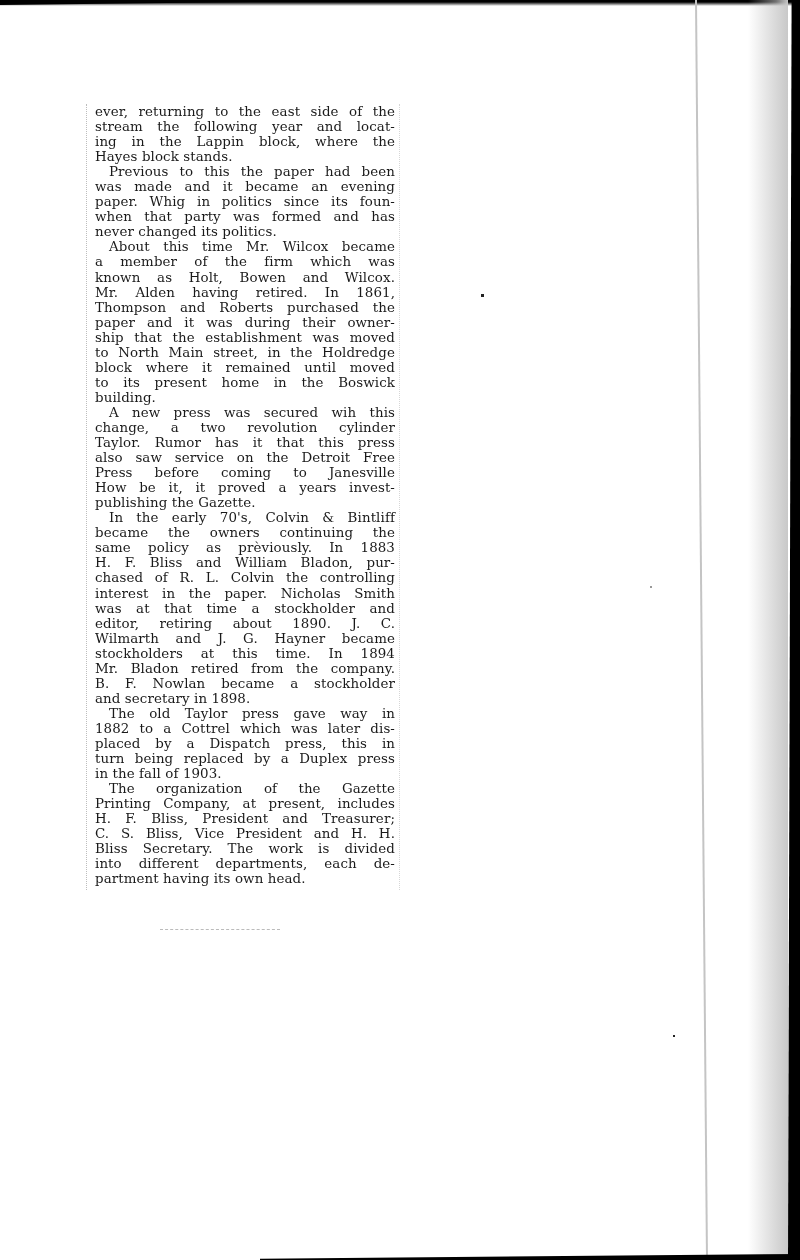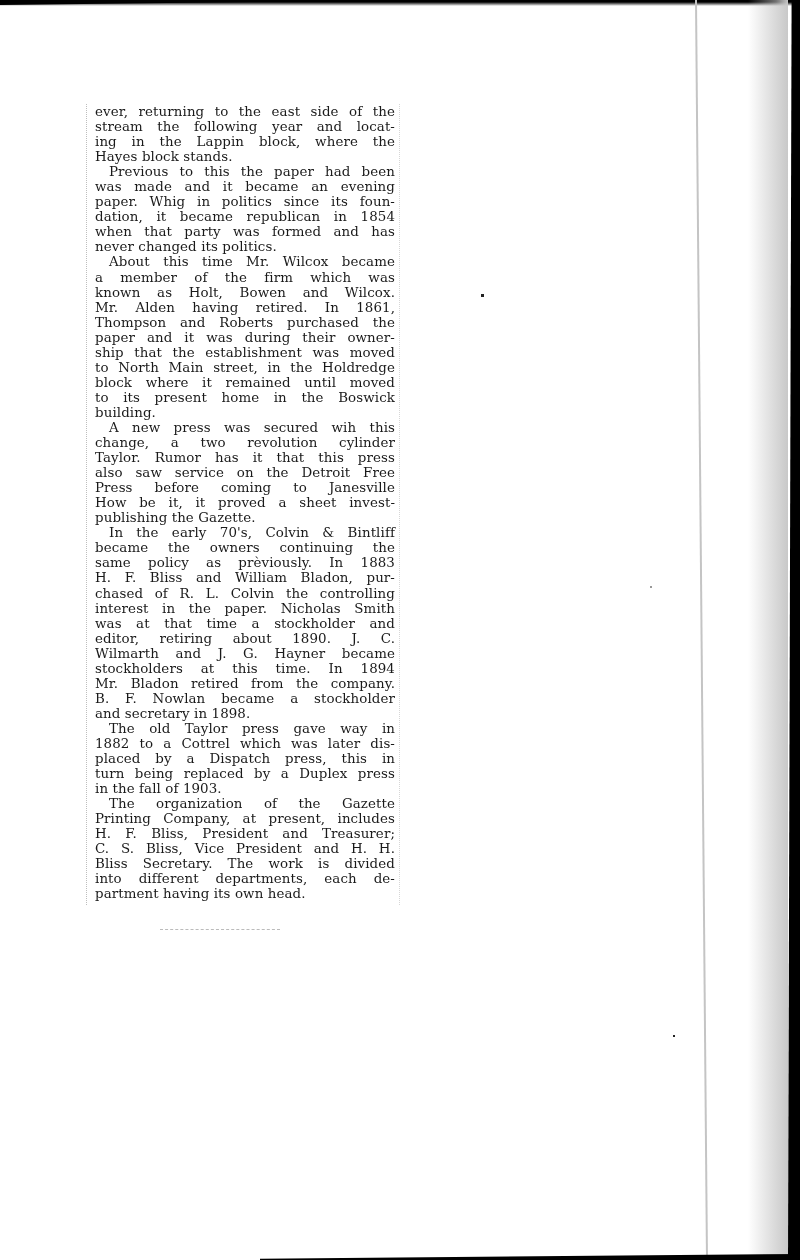--- a/index.html
+++ b/index.html
@@ -111,21 +111,20 @@
     <div>
       <span class="line">ever, returning to the east side of the</span>
       <span class="line">stream the following year and locat-</span>
       <span class="line">ing in the Lappin block, where the</span>
       <span class="line last">Hayes block stands.</span>
     </div>
     <div>
       <span class="line indent">Previous to this the paper had been</span>
       <span class="line">was made and it became an evening</span>
       <span class="line">paper. Whig in politics since its foun-</span>
-      <span class="line">dation, it became republican in 1854</span>
       <span class="line">when that party was formed and has</span>
       <span class="line last">never changed its politics.</span>
     </div>
     <div>
       <span class="line indent">About this time Mr. Wilcox became</span>
       <span class="line">a member of the firm which was</span>
       <span class="line">known as Holt, Bowen and Wilcox.</span>
       <span class="line">Mr. Alden having retired. In 1861,</span>
       <span class="line">Thompson and Roberts purchased the</span>
       <span class="line">paper and it was during their owner-</span>
@@ -134,21 +133,21 @@
       <span class="line">block where it remained until moved</span>
       <span class="line">to its present home in the Boswick</span>
       <span class="line last">building.</span>
     </div>
     <div>
       <span class="line indent">A new press was secured wih this</span>
       <span class="line">change, a two revolution cylinder</span>
       <span class="line">Taylor. Rumor has it that this press</span>
       <span class="line">also saw service on the Detroit Free</span>
       <span class="line">Press before coming to Janesville</span>
-      <span class="line">How be it, it proved a sheet invest-</span>
+      <span class="line">How be it, it proved a years invest-</span>
       <span class="line last">publishing the Gazette.</span>
     </div>
     <div>
       <span class="line indent">In the early 70's, Colvin &amp; Bintliff</span>
       <span class="line">became the owners continuing the</span>
       <span class="line">same policy as prèviously. In 1883</span>
       <span class="line">H. F. Bliss and William Bladon, pur-</span>
       <span class="line">chased of R. L. Colvin the controlling</span>
       <span class="line">interest in the paper. Nicholas Smith</span>
       <span class="line">was at that time a stockholder and</span>

